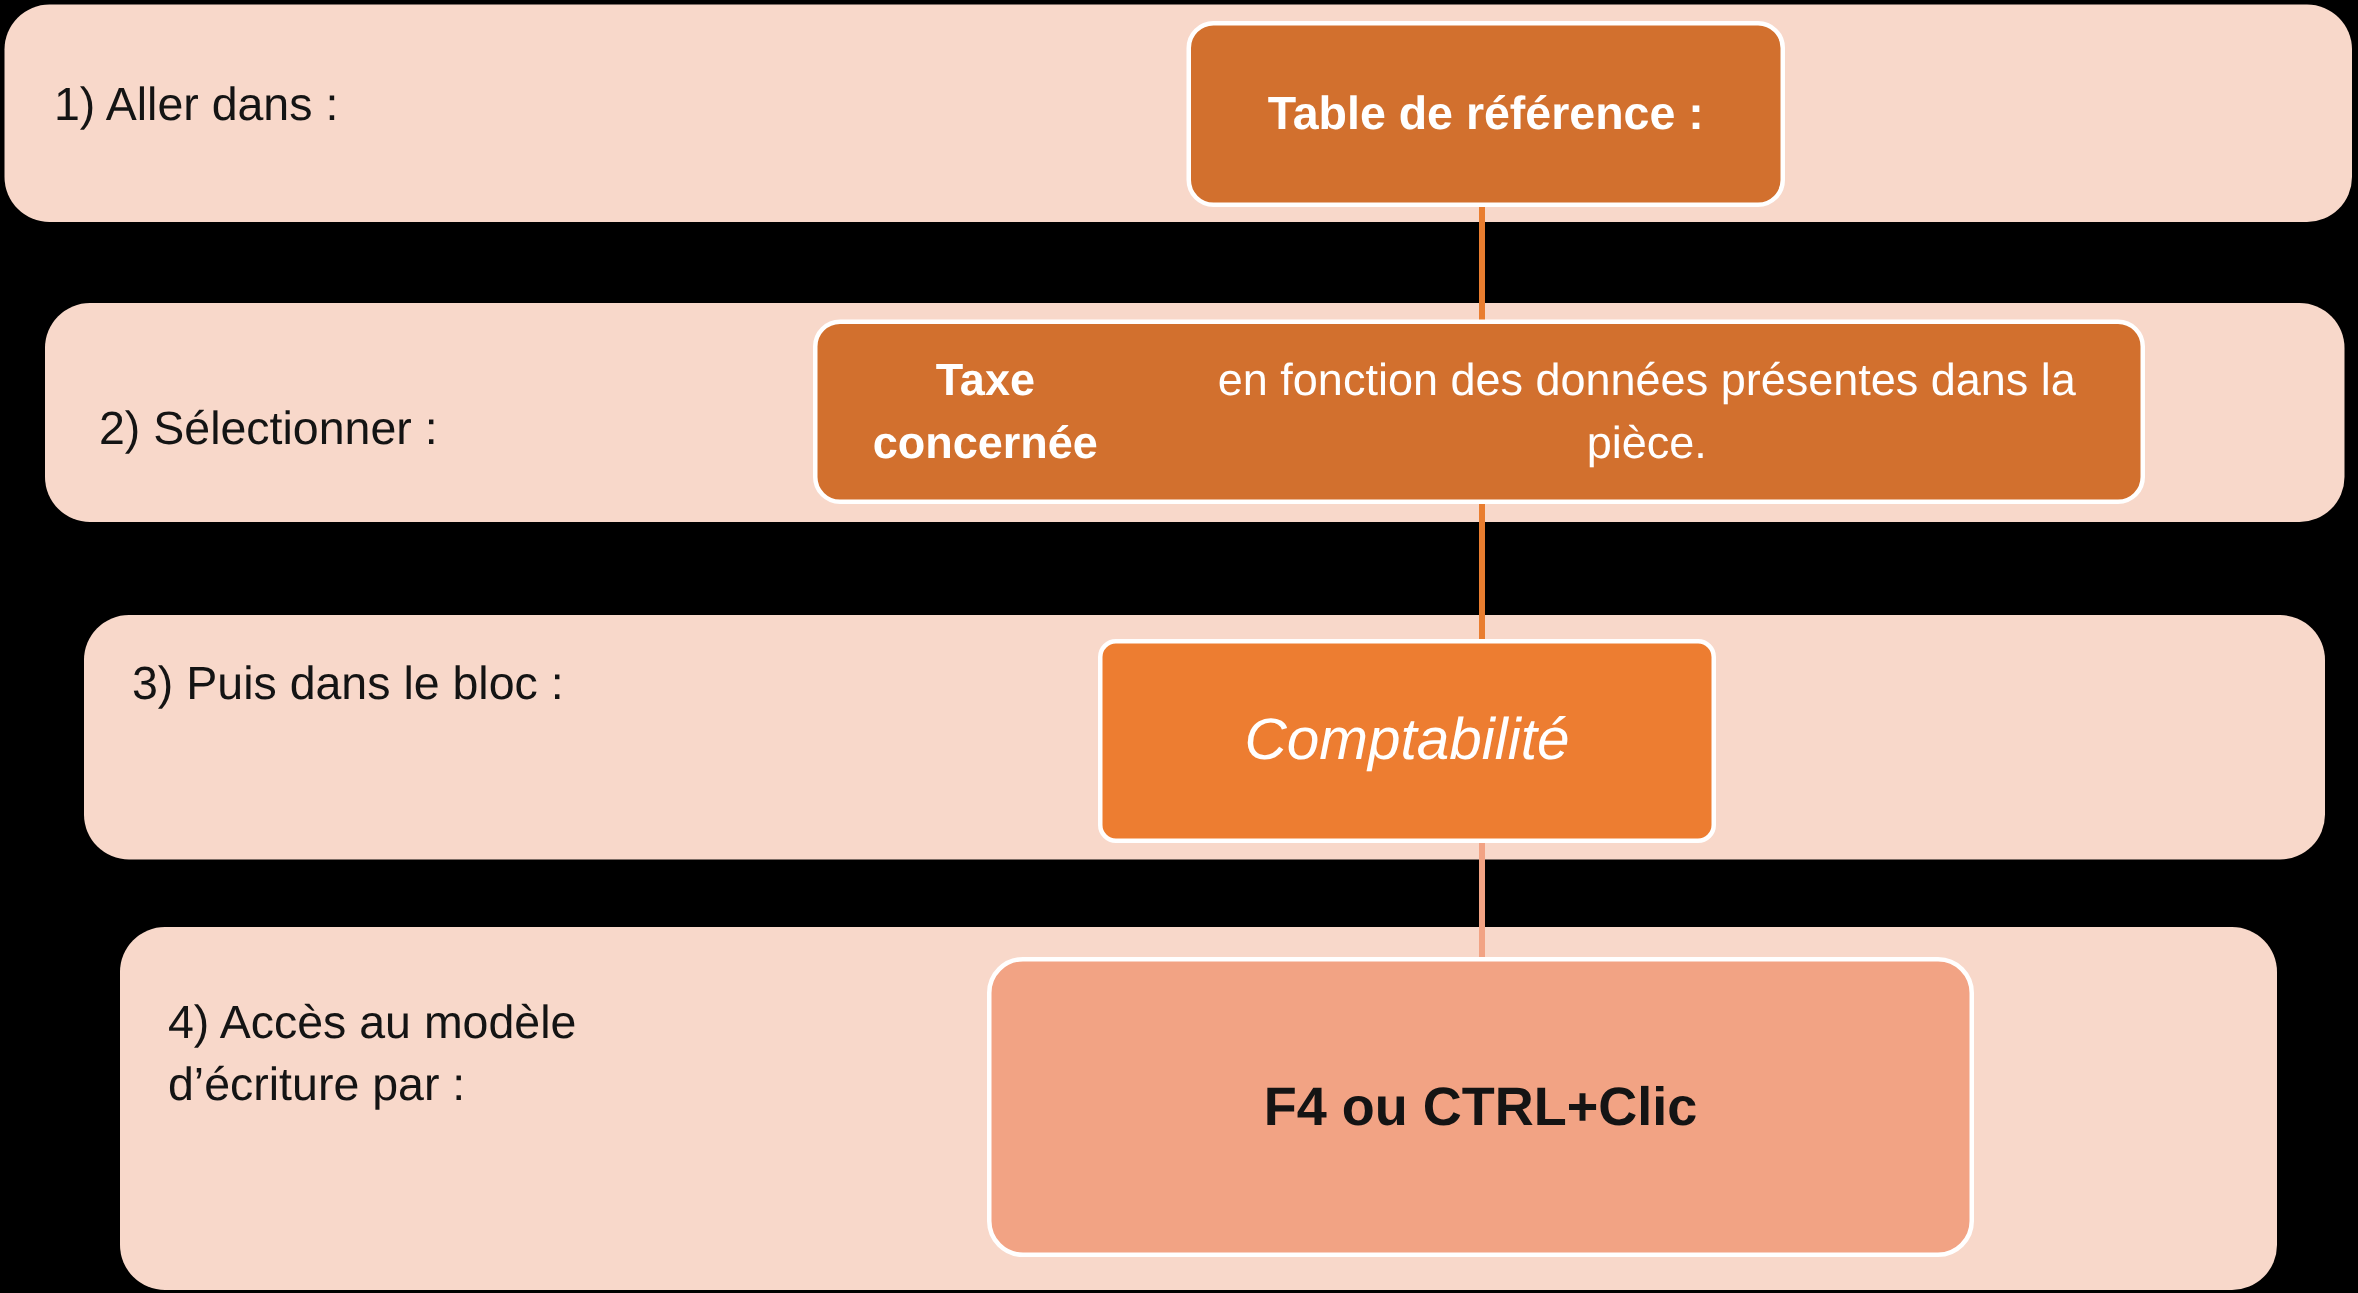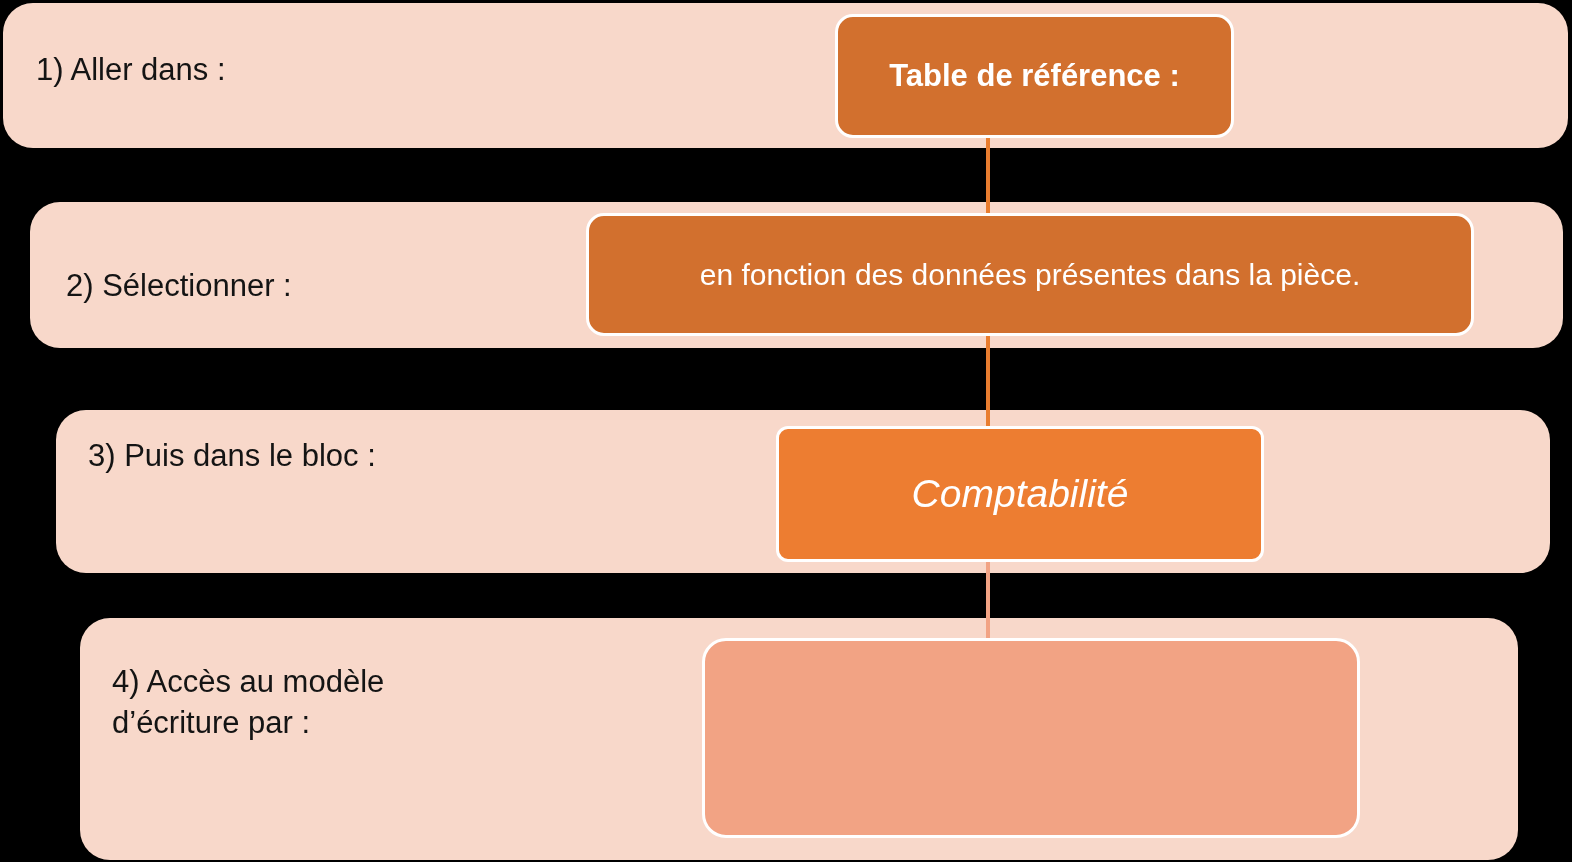--- a/index.html
+++ b/index.html
@@ -55,40 +55,39 @@
   
   .box {
     position: absolute;
     z-index: 4;
     border: 3px solid var(--box-border);
     box-sizing: border-box;
     display: flex;
     align-items: center;
     justify-content: center;
     text-align: center;
-    margin-left: 44px;
   }
   #box1 {
     left: 791px; top: 14px; width: 399px; height: 124px;
     background: var(--box-dark-orange);
     border-radius: 18px;
     color: var(--box-text-light);
     font-size: 31px;
     line-height: 1.42;
   }
   #box2 {
     left: 542px; top: 213px; width: 888px; height: 123px;
     background: var(--box-dark-orange);
     border-radius: 18px;
     color: var(--box-text-light);
     font-size: 30px;
     line-height: 1.4;
   }
   #box3 {
-    left: 732px; top: 426px; width: 488px; height: 136px;
+    left: 732px; top: 426px; width: 412px; height: 136px;
     background: var(--box-bright-orange);
     border-radius: 12px;
     color: var(--box-text-light);
     font-size: 39px;
     font-style: italic;
   }
   #box4 {
     left: 658px; top: 638px; width: 658px; height: 200px;
     background: var(--box-salmon);
     border-radius: 24px;
@@ -115,23 +114,25 @@
 
   <div class="connector" id="conn1"></div>
   <div class="connector" id="conn2"></div>
   <div class="connector" id="conn3"></div>
 
   <div class="box" id="box1">
     <div class="box-title">Table de référence&nbsp;:</div>
   </div>
 
   <div class="box" id="box2">
+    <div class="box-title">Taxe concernée</div>
     <div class="box-body">en fonction des données présentes dans la pièce.</div>
   </div>
 
   <div class="box" id="box3">
     <div class="box-body">Comptabilité</div>
   </div>
 
   <div class="box" id="box4">
+    <div class="box-title">F4 ou CTRL+Clic</div>
   </div>
 
 </div>
 
 </body></html>

